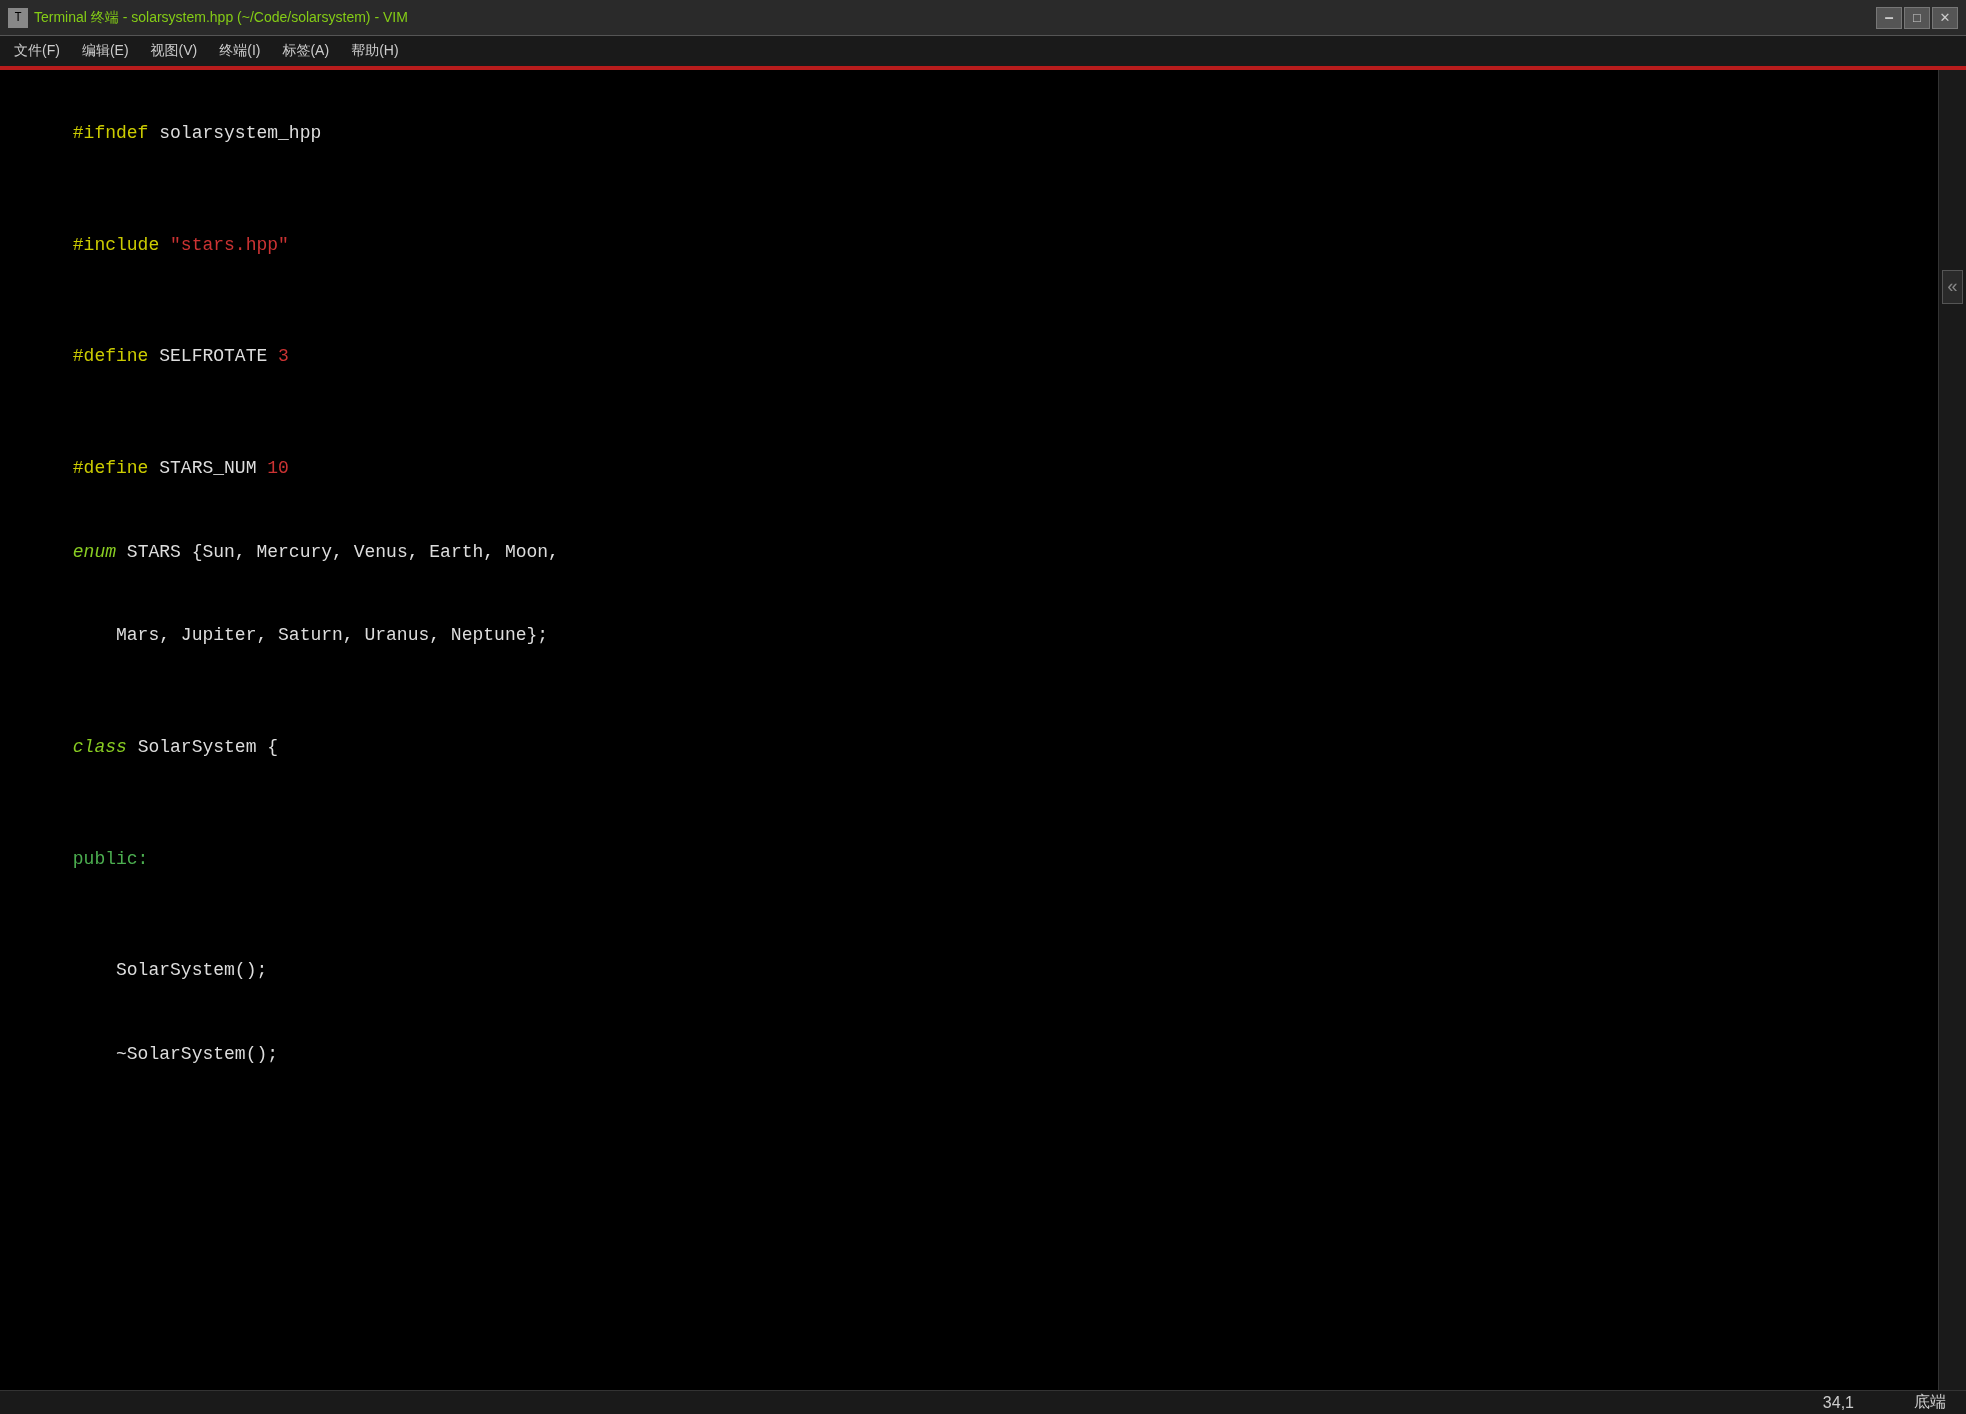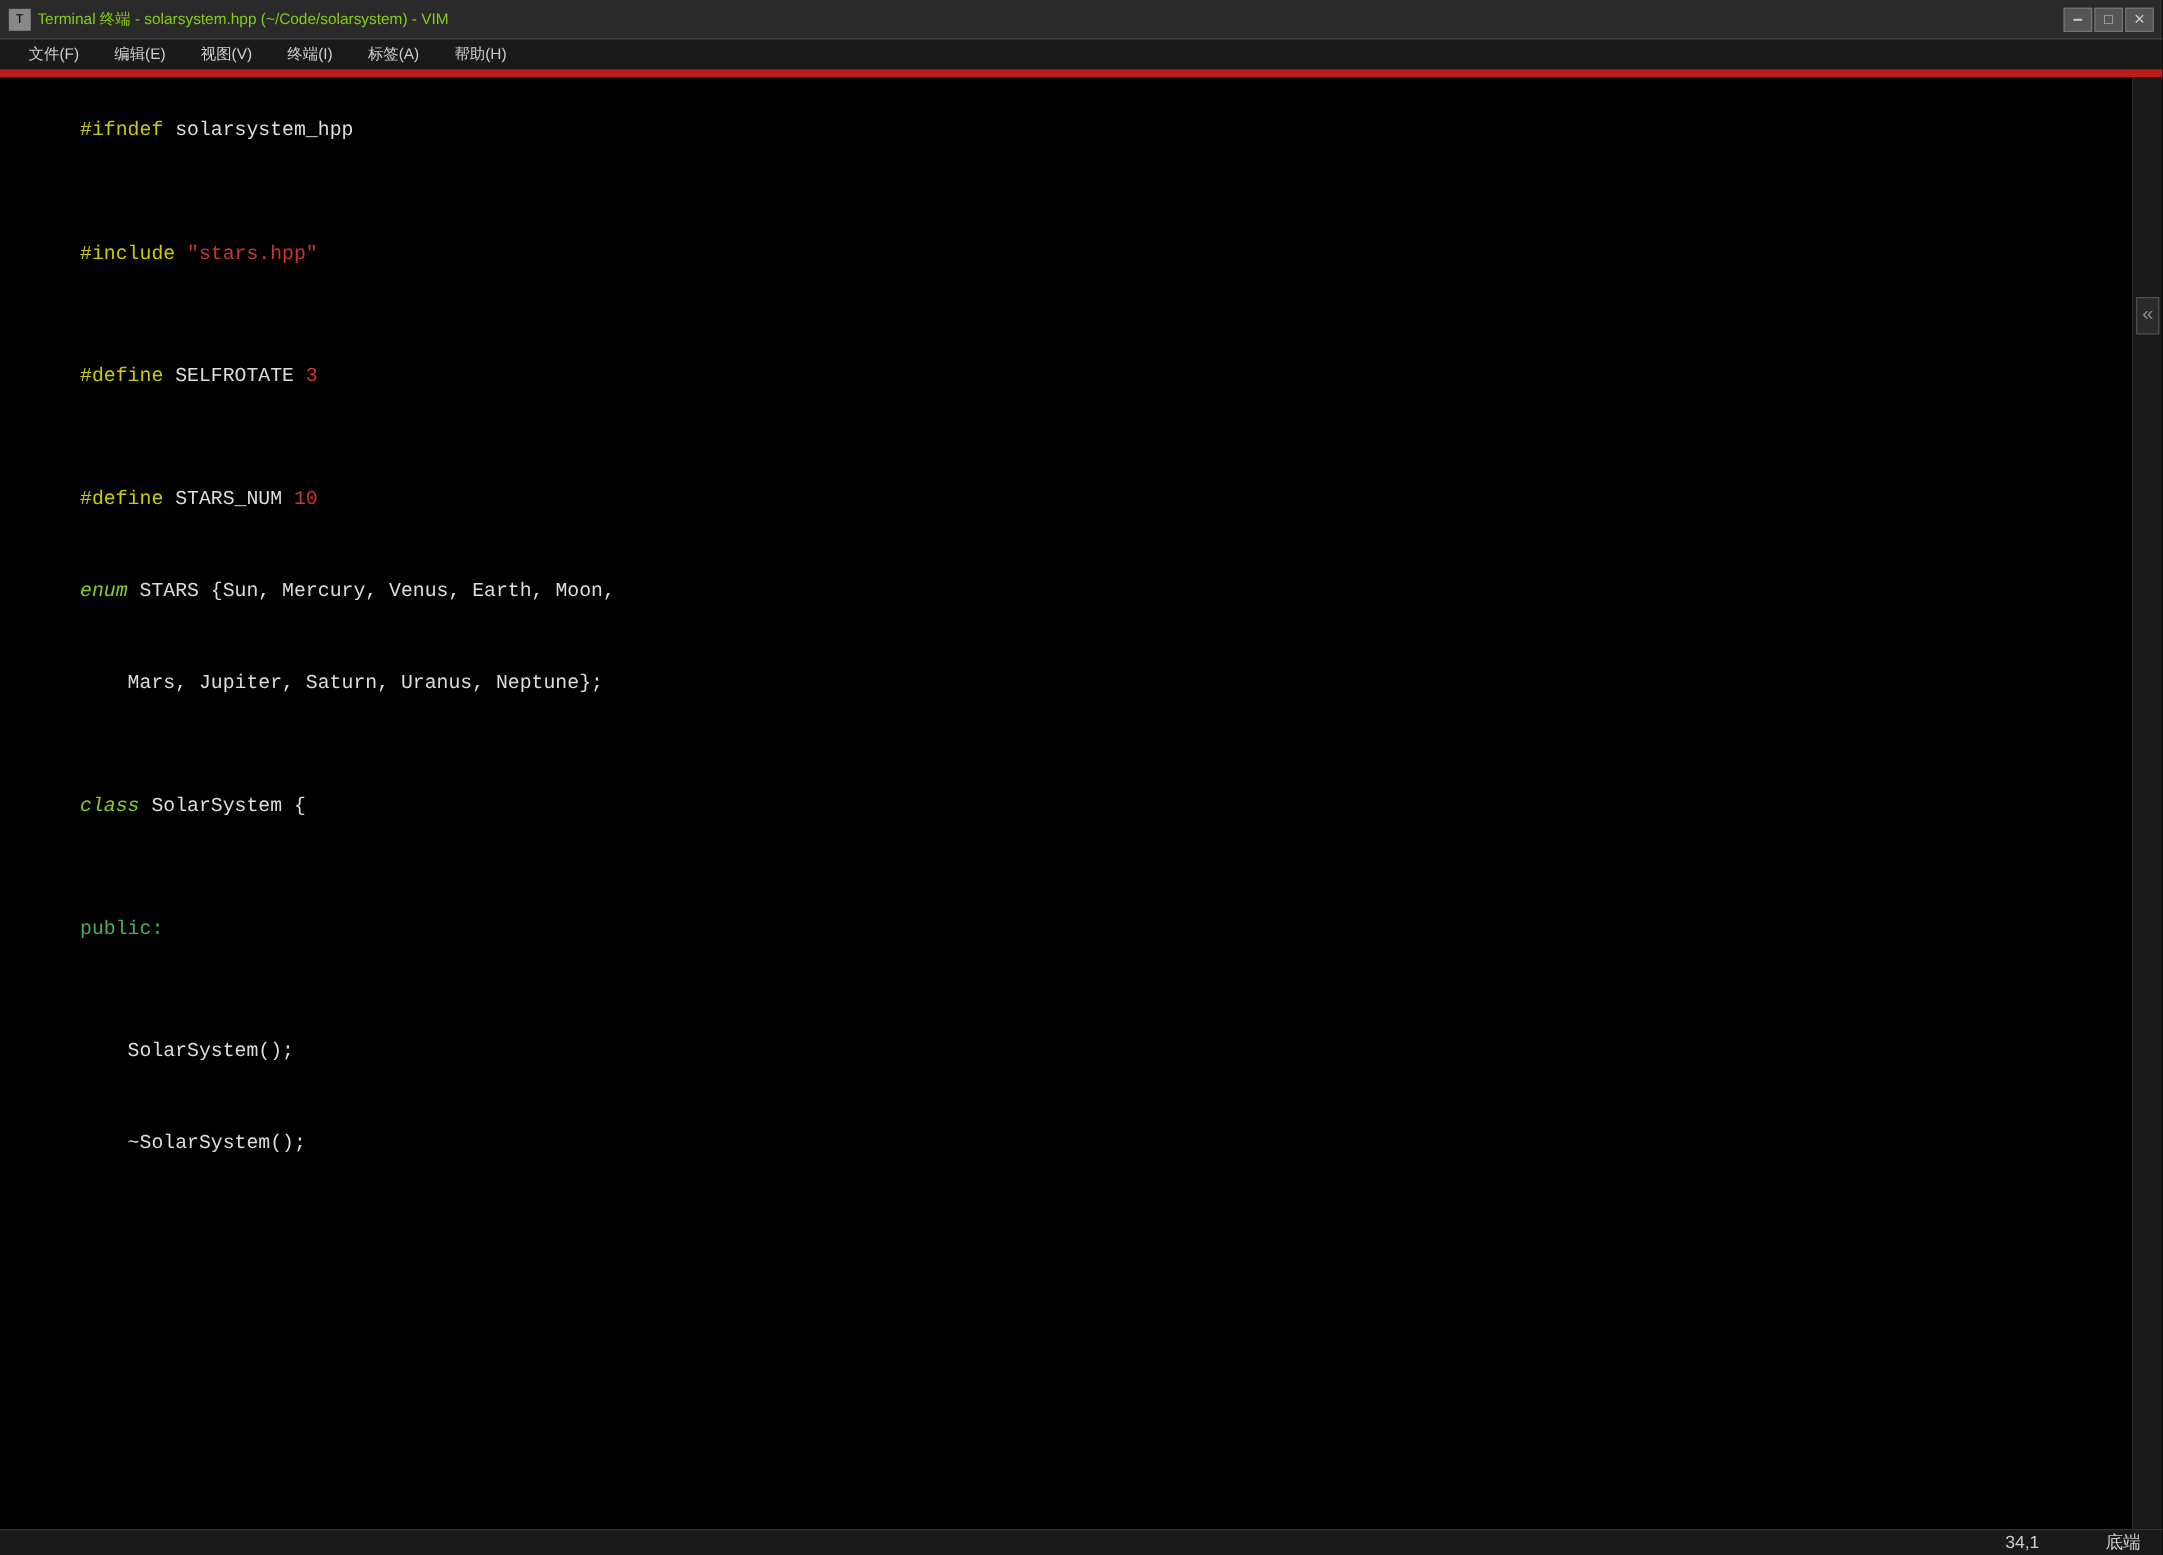--- a/index.html
+++ b/index.html
@@ -70,26 +70,26 @@
       align-items: center;
       justify-content: center;
       font-size: 13px;
       cursor: pointer;
       font-family: sans-serif;
     }
 
     
     #menu-bar {
       background: #1a1a1a;
-      border-bottom: 7px solid #b91c1c;
+      border-bottom: 4px solid #b91c1c;
       display: flex;
       align-items: center;
       height: 34px;
-      padding: 0 16px;
-      gap: 12px;
+      padding: 0 4px;
+      gap: 2px;
     }
 
     .menu-item {
       color: #ccc;
       font-family: sans-serif;
       font-size: 14px;
       padding: 4px 10px;
       cursor: pointer;
     }
 
@@ -97,21 +97,21 @@
     #main {
       display: flex;
       flex: 1;
       overflow: hidden;
     }
 
     
     #code-area {
       flex: 1;
       background: #000;
-      padding: 8px 0 0 8px;
+      padding: 22px 0 0 8px;
       overflow: hidden;
       position: relative;
     }
 
     .code-line {
       line-height: 1.55;
       white-space: pre;
       font-size: 18px;
       min-height: 28px;
     }

